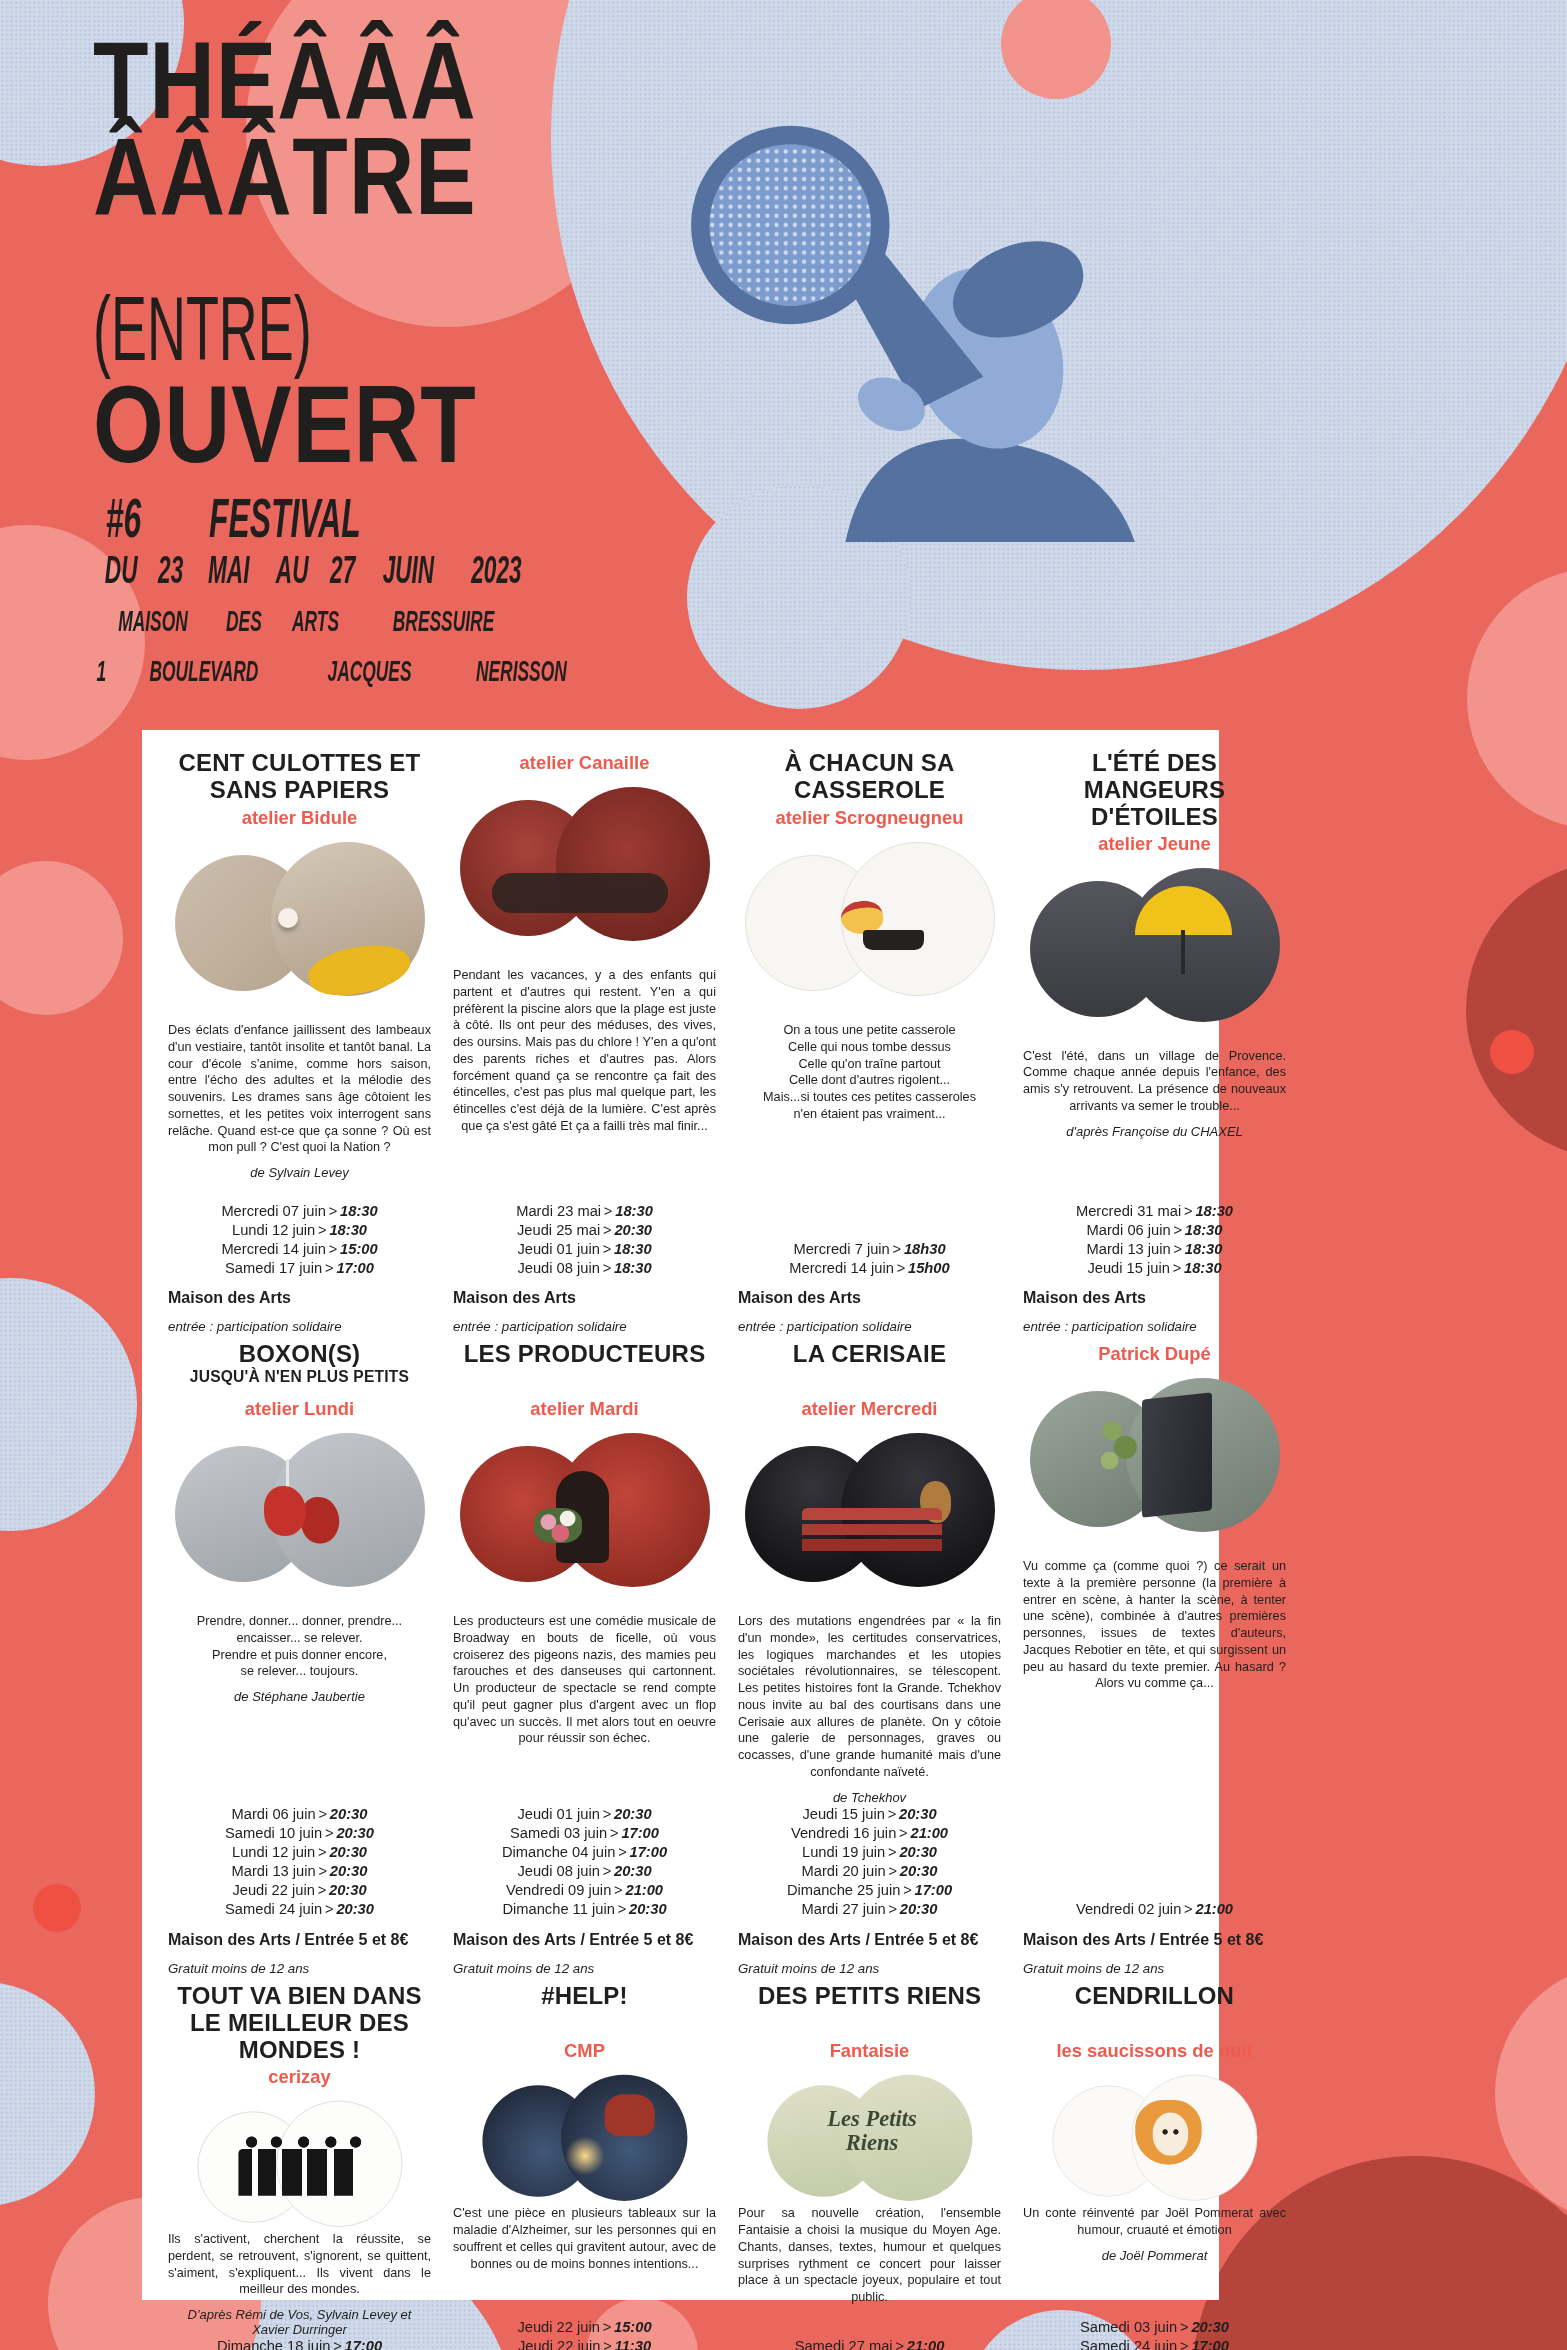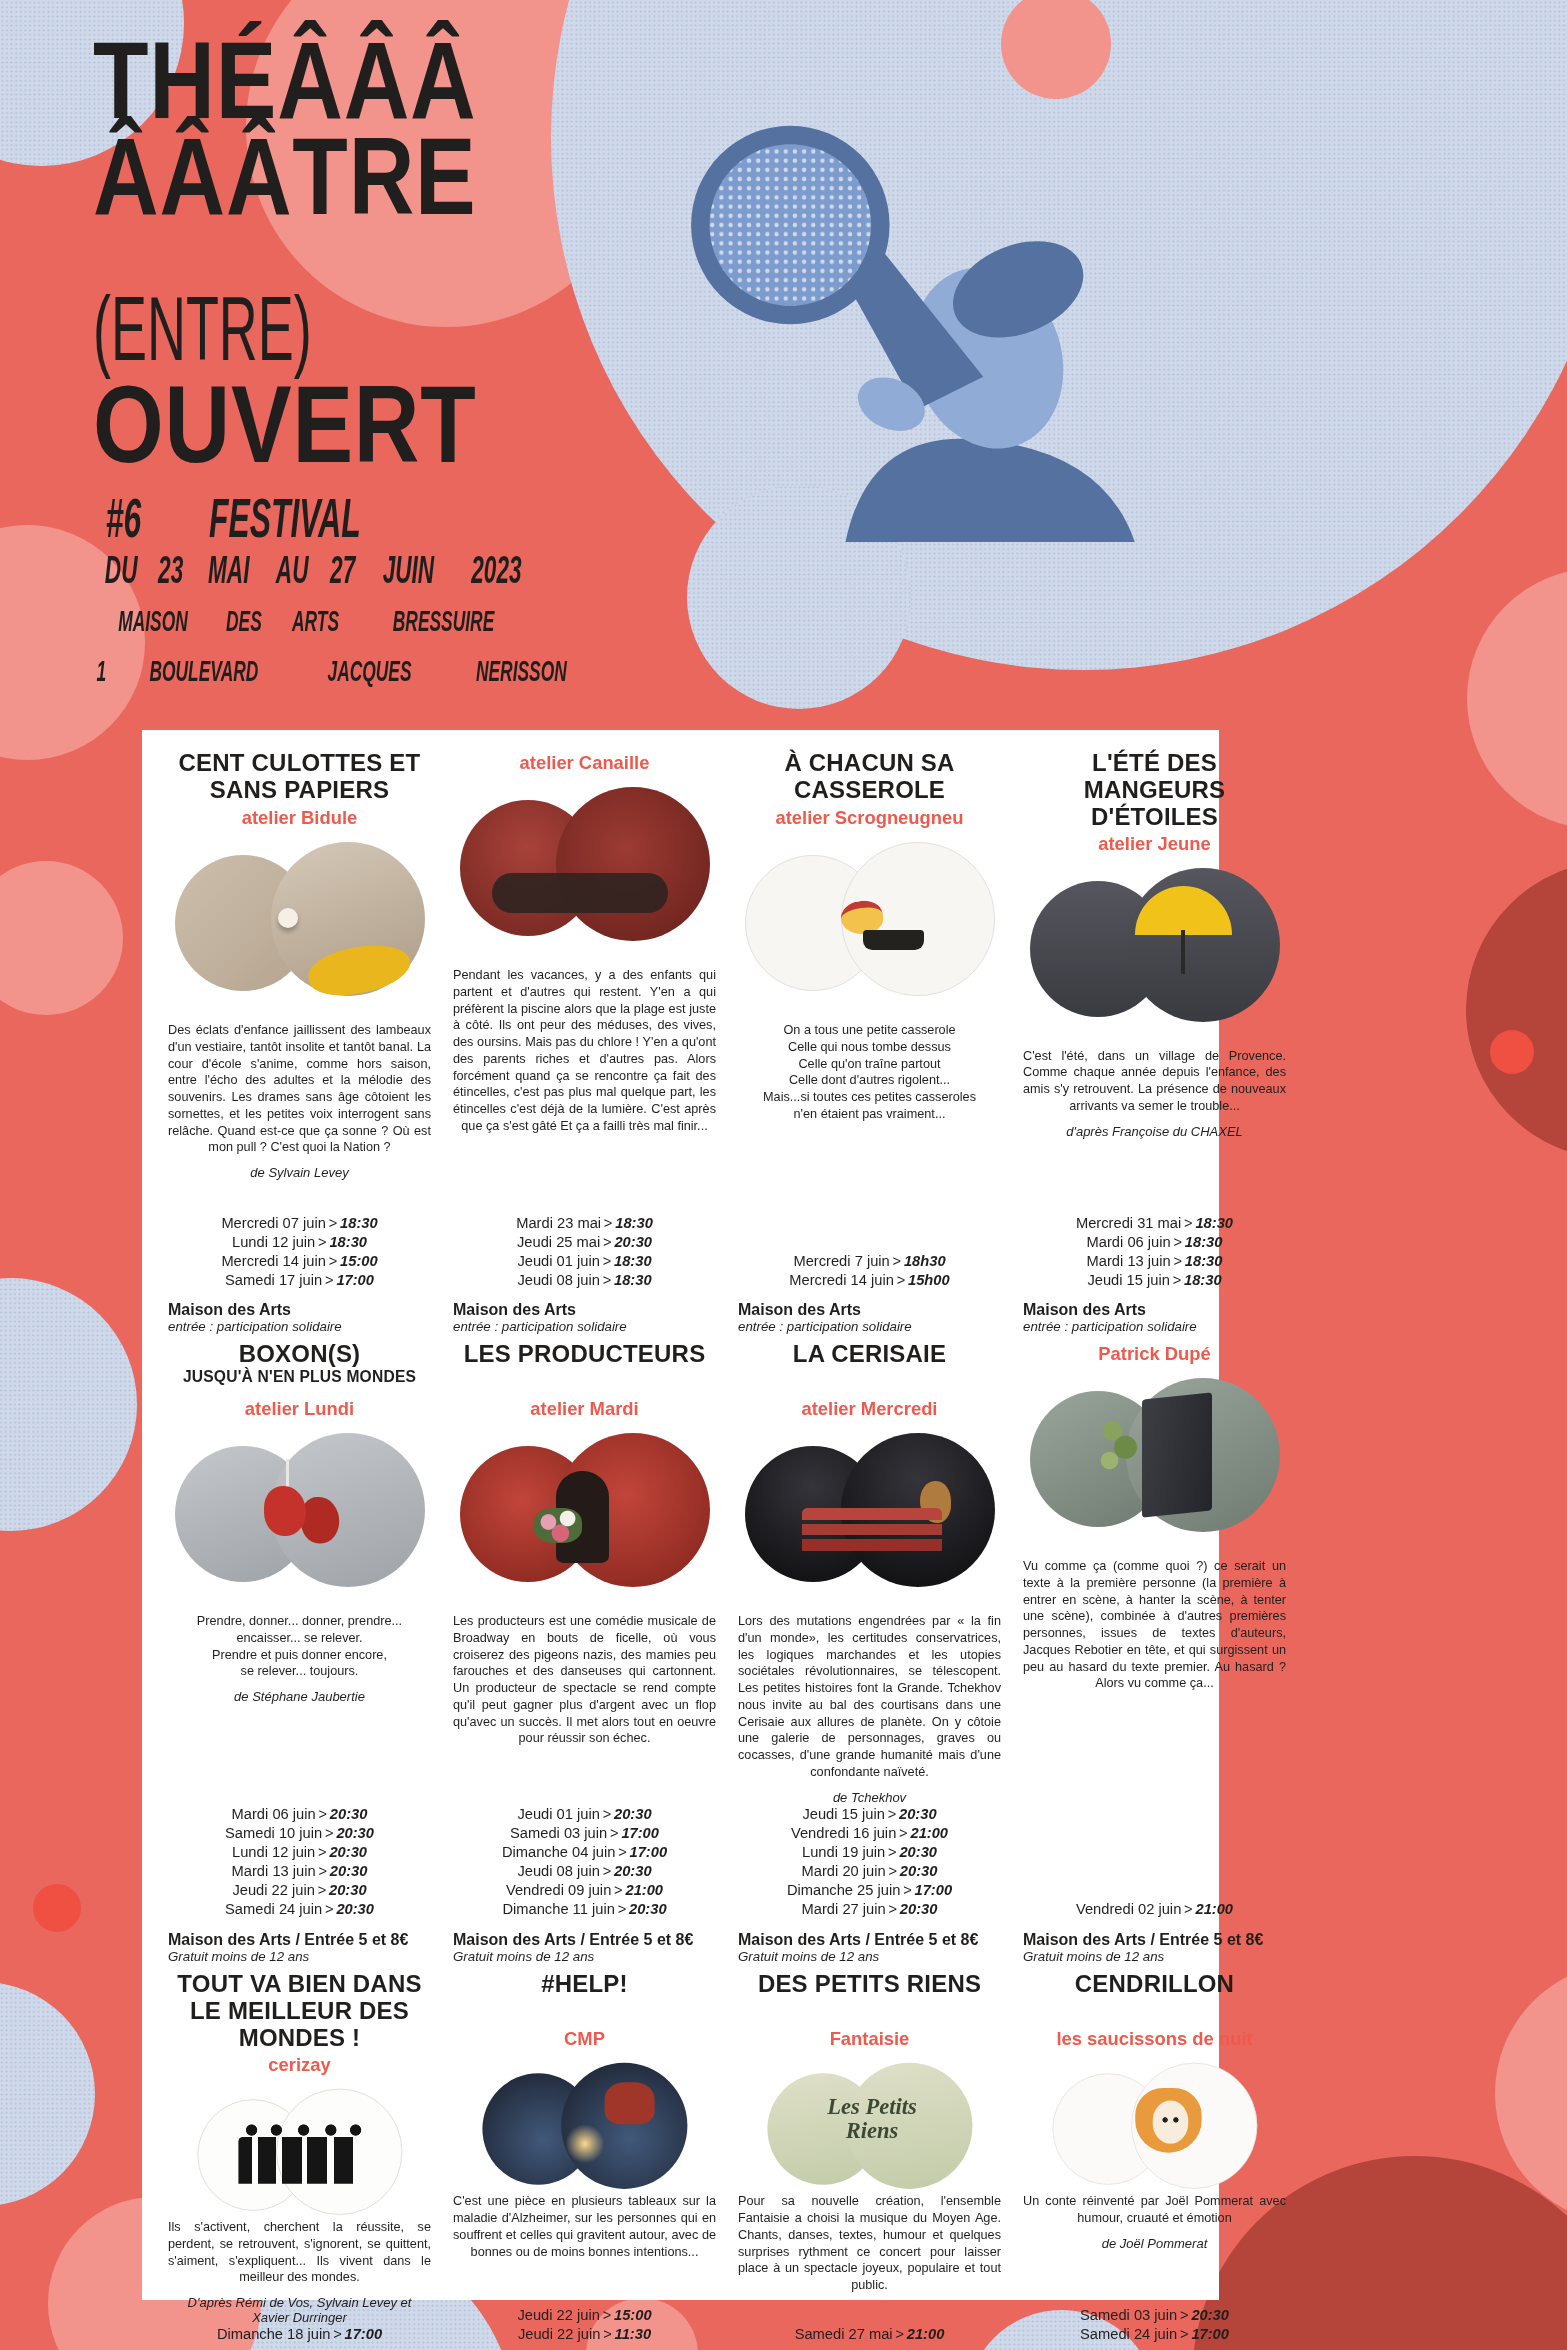--- a/index.html
+++ b/index.html
@@ -78,21 +78,21 @@
   .desc{font-size:12.7px;line-height:1.32;text-align:justify;text-align-last:center;
         white-space:pre-line;margin-top:7.3px}
   .desc.poem{text-align:center}
   .auth{font-style:italic;font-size:13px;margin-top:9.2px;min-height:13px}
   .bottom{margin-top:auto}
   .dates{font-size:14.7px;line-height:1.3;margin-bottom:11px}
   .dates .time{font-weight:bold;font-style:italic}
   .dates .sep{margin:0 2.8px}
   .venue{text-align:left}
   .vname{font-weight:bold;font-size:16px}
-  .vnote{font-style:italic;font-size:13.3px;margin-top:0}
+  .vnote{font-style:italic;font-size:13.3px;margin-top:12px}
 
   
   .p1 .c1{background:linear-gradient(135deg,#cdbfae,#b5a48e)}
   .p1 .c2{background:linear-gradient(160deg,#d6c9b8,#ab9a85)}
   .p1 .a1{left:110px;top:68px;width:20px;height:20px;border-radius:50%;background:#f5efe6;box-shadow:0 3.7px 4.6px rgba(0,0,0,.25)}
   .p1 .a2{left:140px;top:107px;width:103px;height:46px;background:#e9b61e;border-radius:45% 55% 50% 50%;transform:rotate(-12deg)}
   .p2 .c1{background:radial-gradient(circle at 50% 35%,#a8423a,#7e2c25 75%)}
   .p2 .c2{background:radial-gradient(circle at 45% 40%,#9c3b33,#732620 75%)}
   .p2 .a1{left:39px;top:88px;width:176px;height:40px;background:#2f2320;border-radius:20px;opacity:.9}
   .p3 .c1,.p3 .c2{background:#f7f6f3;border:0.9px solid #e3e1dc}
@@ -318,21 +318,21 @@
           </div>
       </div>
     </article>
   </div>
 
   <div class="prow r2">
 
     <article class="card">
       <h3 class="ttl">
           <span>BOXON(S)</span>
-          <span class="ttl-sub">JUSQU'À N'EN PLUS MONDES</span>
+          <span class="ttl-sub">JUSQU'À N'EN PLUS PETITS</span>
         </h3>
       <div class="grp">atelier Lundi</div>
       <div class="ph p5">
           <div class="c1"></div>
           <div class="c2"></div>
           <div class="a2"></div>
           <div class="a1"></div>
         </div>
       <p class="desc poem">Prendre, donner... donner, prendre...
 encaisser... se relever.

